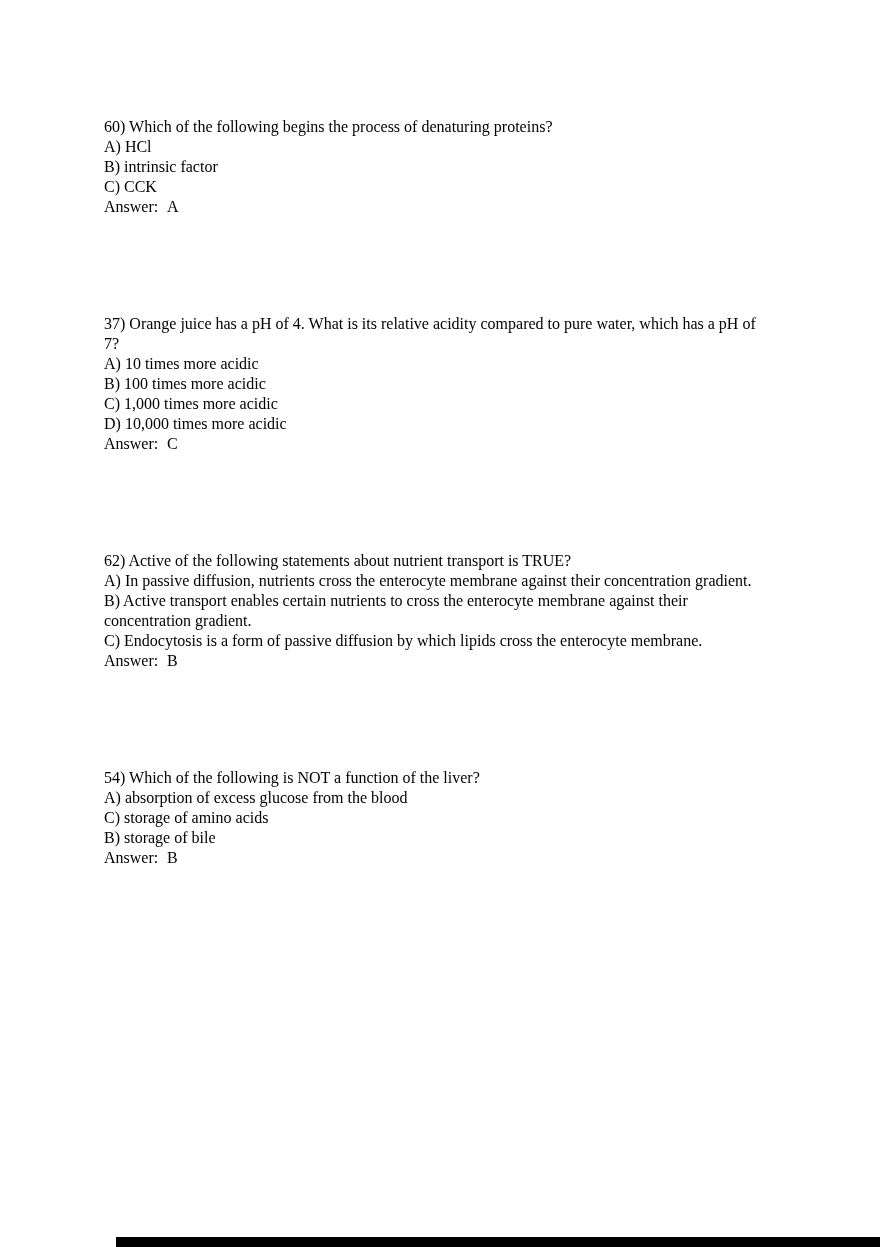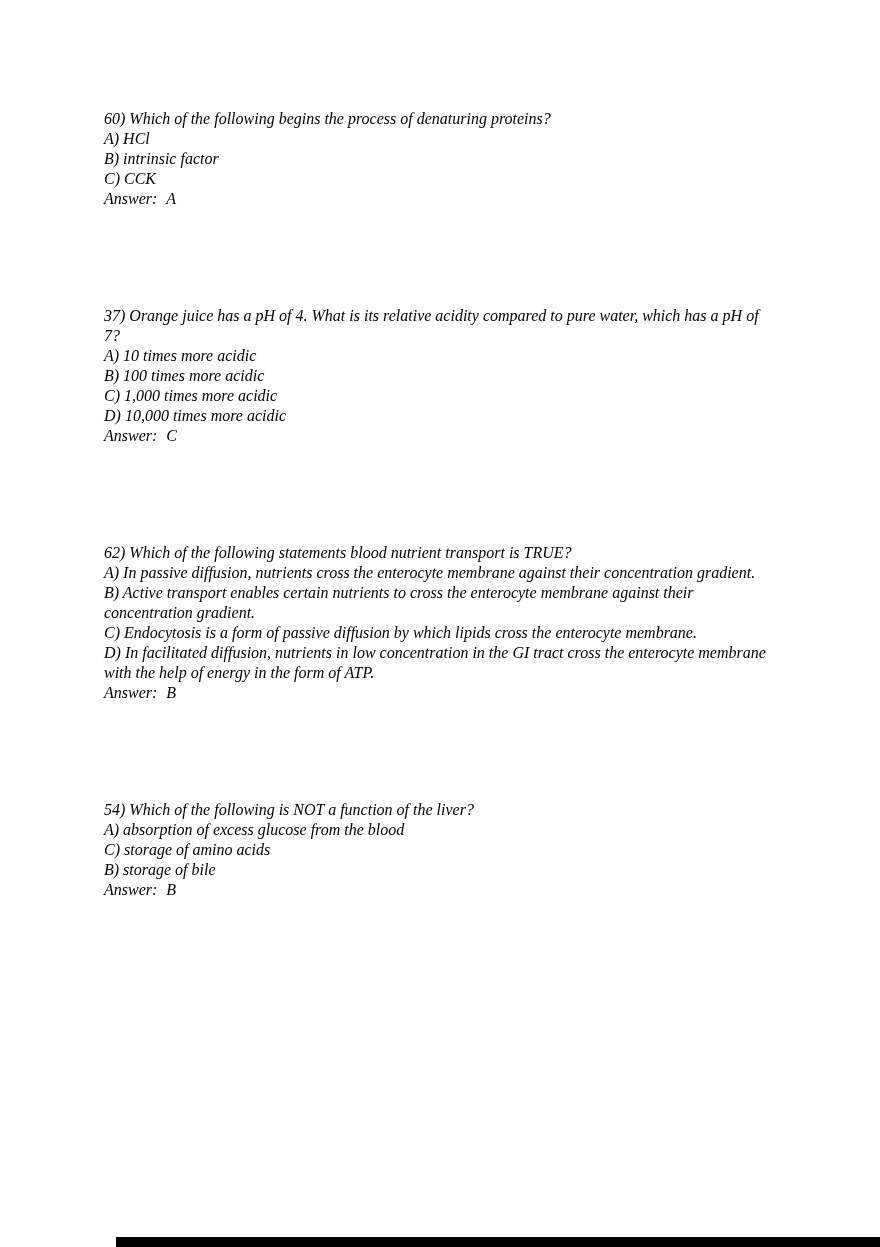--- a/index.html
+++ b/index.html
@@ -20,22 +20,21 @@
   .page {
     position: absolute;
     top: 0;
     left: 0;
     width: 880px;
     height: 1247px;
     box-sizing: border-box;
     padding: 105px 112px 0 104px;
   }
   .question-block {
-    margin: 4px 0 97px 0;
-    font-style: italic;
+    margin: 12px 0 97px 0;
   }
   .line {
     margin: 0;
     padding: 0;
   }
   .answer-letter {
     margin-left: 0.55em;
   }
   .bottom-bar {
     position: absolute;
@@ -62,25 +61,24 @@
   <section class="question-block">
     <p class="line"><span>37)</span> <span>Orange juice has a pH of 4. What is its relative acidity compared to pure water, which has a pH of 7?</span></p>
     <p class="line">A) 10 times more acidic</p>
     <p class="line">B) 100 times more acidic</p>
     <p class="line">C) 1,000 times more acidic</p>
     <p class="line">D) 10,000 times more acidic</p>
     <p class="line"><span>Answer:</span><span class="answer-letter">C</span></p>
   </section>
 
   <section class="question-block">
-    <p class="line"><span>62)</span> <span>Which of the following statements blood nutrient transport is TRUE?</span></p>
+    <p class="line"><span>62)</span> <span>Active of the following statements about nutrient transport is TRUE?</span></p>
     <p class="line">A) In passive diffusion, nutrients cross the enterocyte membrane against their concentration gradient.</p>
     <p class="line">B) Active transport enables certain nutrients to cross the enterocyte membrane against their concentration gradient.</p>
     <p class="line">C) Endocytosis is a form of passive diffusion by which lipids cross the enterocyte membrane.</p>
-    <p class="line">D) In facilitated diffusion, nutrients in low concentration in the GI tract cross the enterocyte membrane with the help of energy in the form of ATP.</p>
     <p class="line"><span>Answer:</span><span class="answer-letter">B</span></p>
   </section>
 
   <section class="question-block">
     <p class="line"><span>54)</span> <span>Which of the following is NOT a function of the liver?</span></p>
     <p class="line">A) absorption of excess glucose from the blood</p>
     <p class="line">C) storage of amino acids</p>
     <p class="line">B) storage of bile</p>
     <p class="line"><span>Answer:</span><span class="answer-letter">B</span></p>
   </section>

